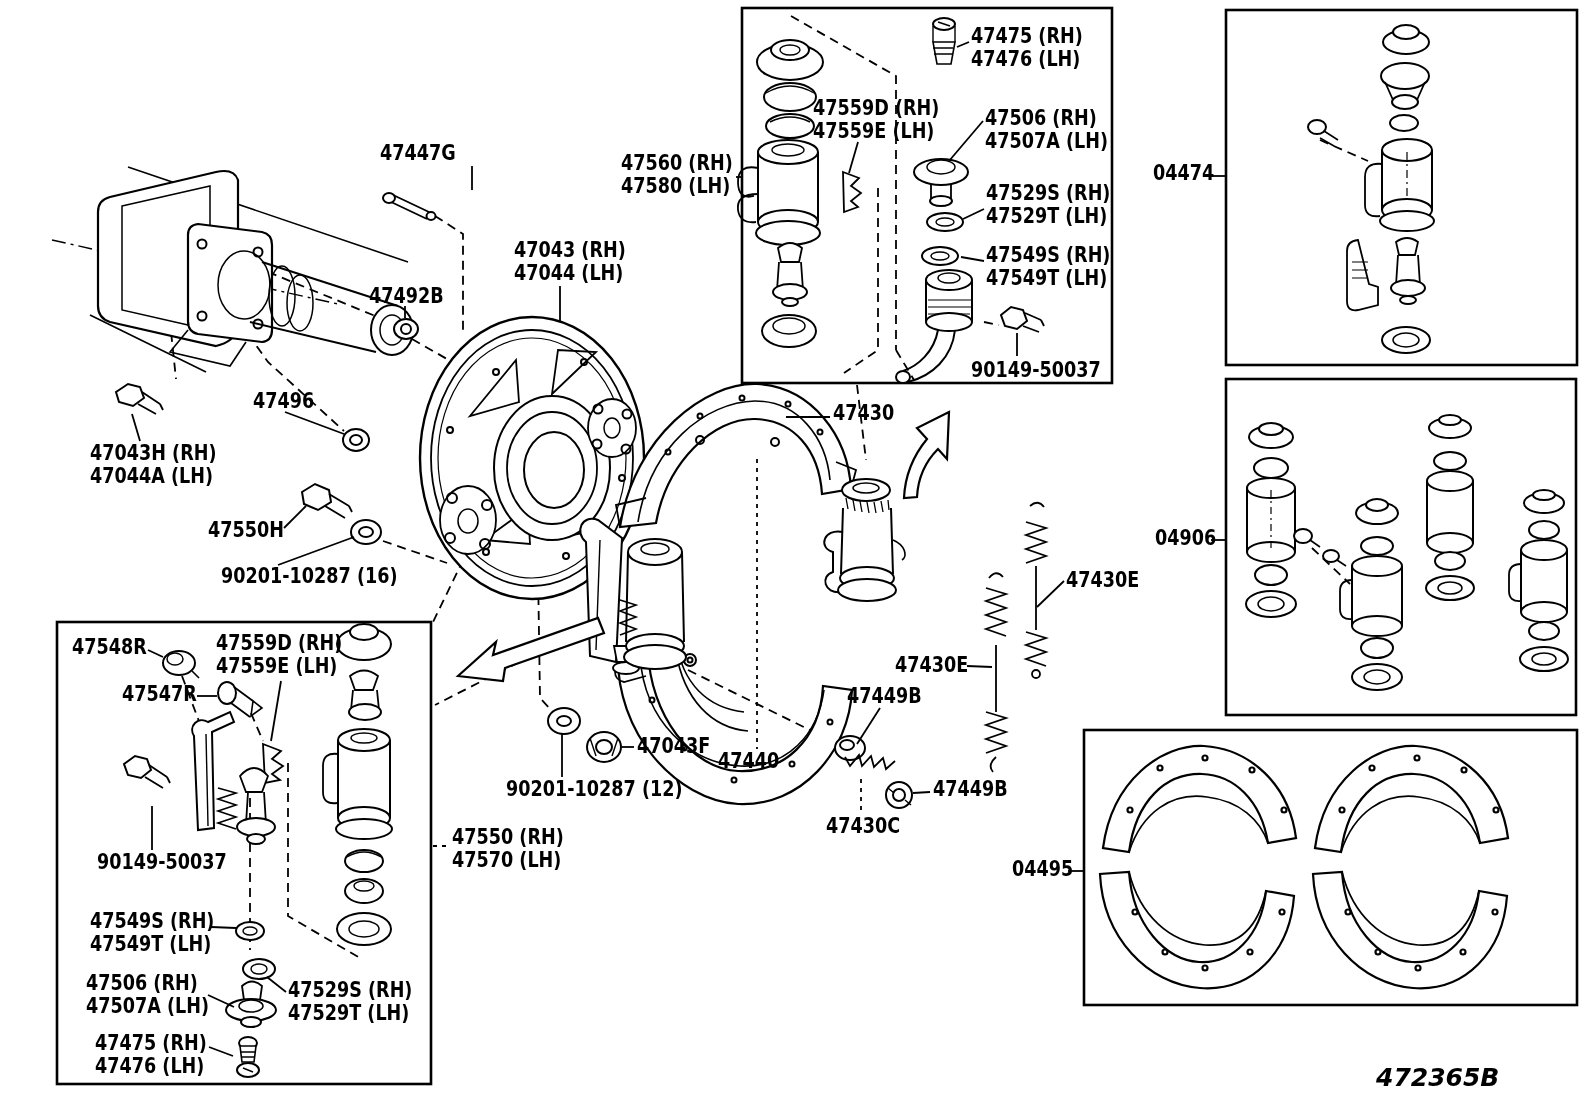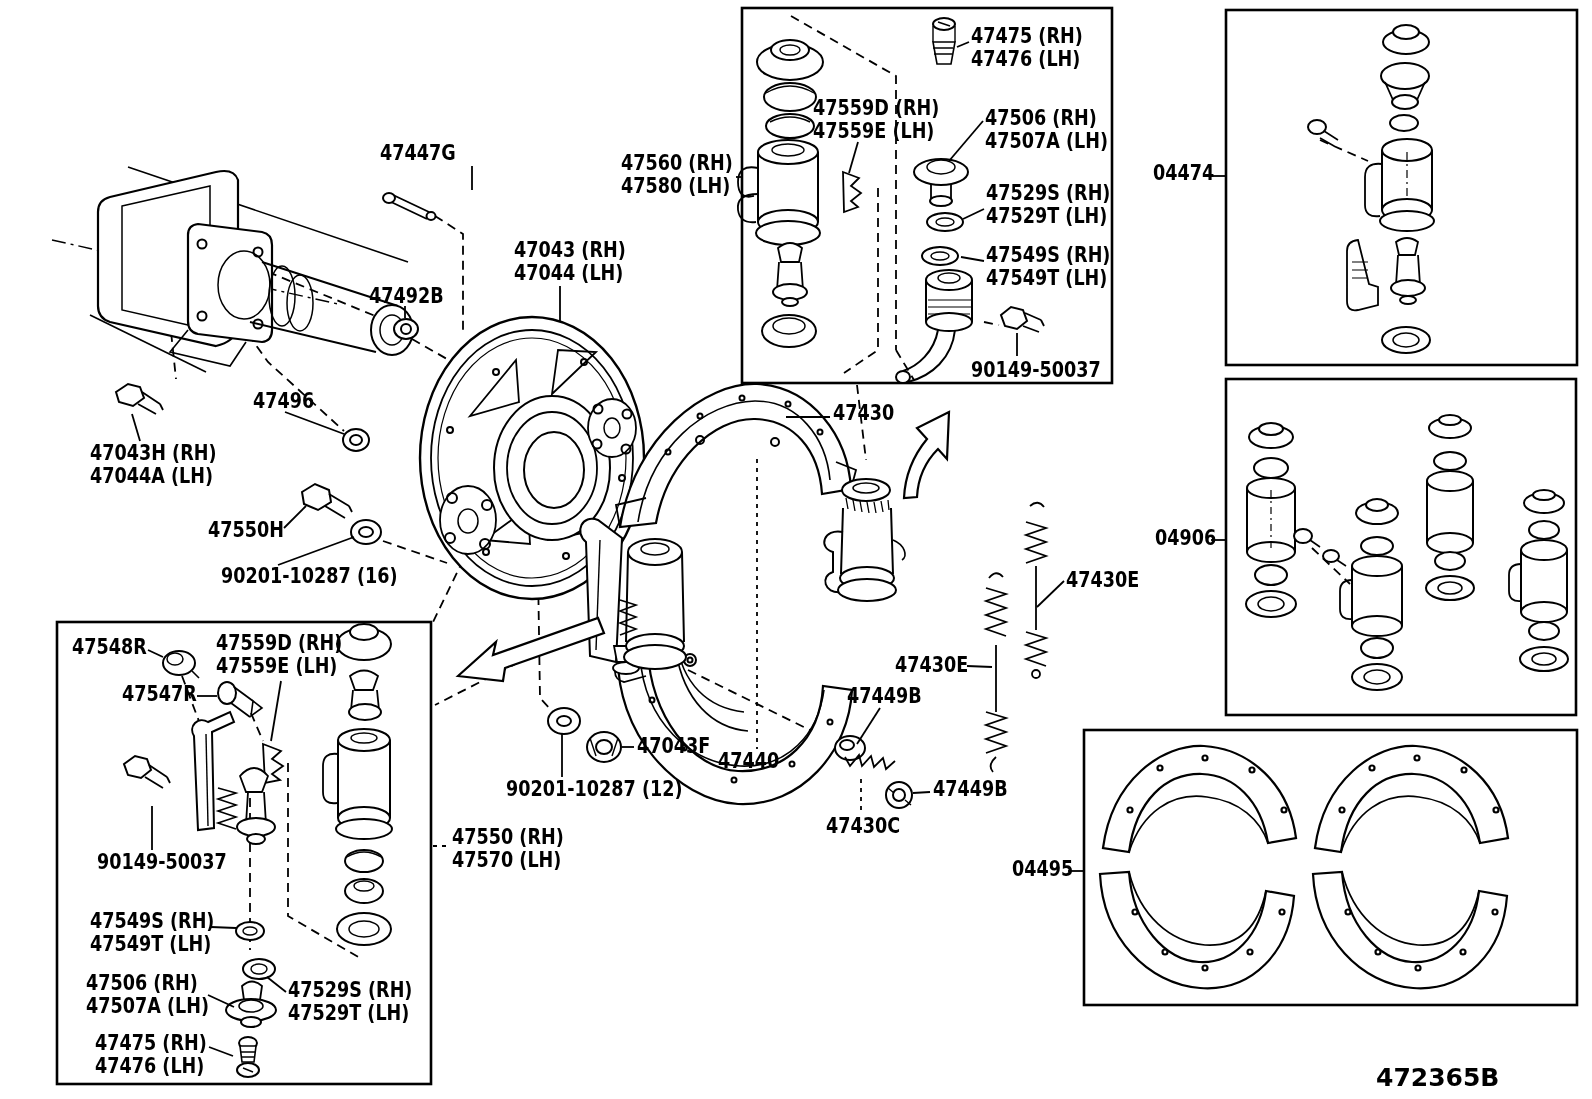--- a/index.html
+++ b/index.html
@@ -1,21 +1,21 @@
 <!DOCTYPE html>
 <html><head>
 <meta charset="utf-8">
 <style>
   html,body{margin:0;padding:0;background:#fff;}
   .stage{position:relative;width:1592px;height:1099px;background:#fff;overflow:hidden;
          font-family:"DejaVu Sans",sans-serif;}
   svg{position:absolute;left:0;top:0;}
   .lbl{position:absolute;font-weight:bold;font-size:22px;line-height:23px;color:#000;
        white-space:nowrap;transform:scaleX(.8);transform-origin:0 0;letter-spacing:0;}
-  .code{position:absolute;font-weight:bold;font-size:25px;color:#000;white-space:nowrap;}
+  .code{position:absolute;font-weight:bold;font-size:25px;color:#000;white-space:nowrap;font-style:italic;}
 </style>
 </head>
 <body>
 
 <div class="stage">
 
 <svg width="1592" height="1099" viewBox="0 0 1592 1099" fill="none" stroke="#000" stroke-width="2">
 
   <g stroke-width="2.6">
     <rect x="742" y="8" width="370" height="375"></rect>

